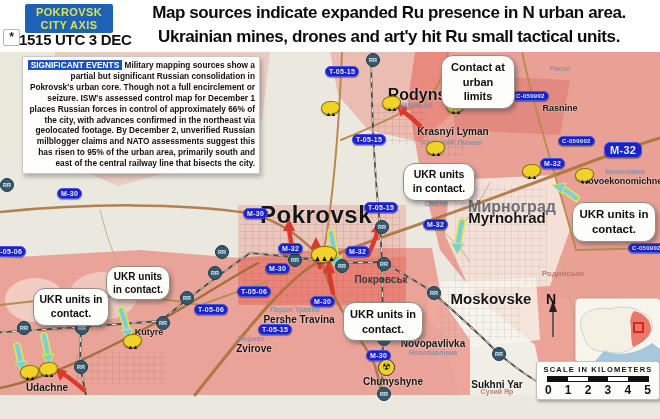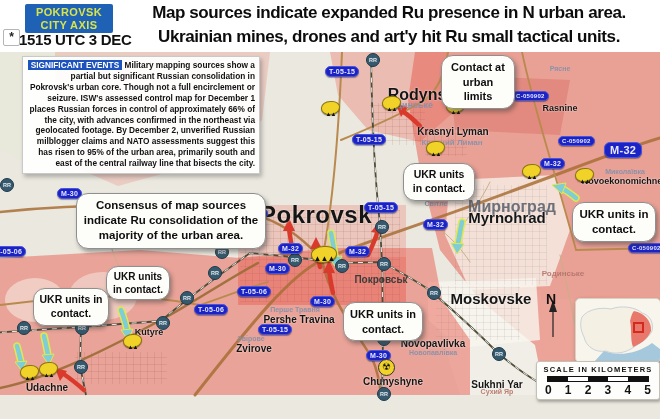--- a/index.html
+++ b/index.html
@@ -184,21 +184,20 @@
       <div>Map sources indicate expanded Ru presence in N urban area.</div>
       <div>Ukrainian mines, drones and art'y hit Ru small tactical units.</div>
     </div>
   </div>
 
   <div class="sigbox">
     <span class="sigtag">SIGNIFICANT EVENTS</span><span> Military mapping sources show a partial but significant Russian consolidation in Pokrovsk's urban core. Though not a full encirclement or seizure. ISW's assessed control map for December 1 places Russian forces in control of approximately 66% of the city, with advances confirmed in the northeast via geolocated footage. By December 2, unverified Russian milblogger claims and NATO assessments suggest this has risen to 95% of the urban area, primarily south and east of the central railway line that bisects the city.</span>
   </div>
 
   <div class="callout" style="left:441px;top:55px;width:62px;font-size:11px;">Contact at urban limits</div>
-  <div class="callout" style="left:76px;top:193px;width:178px;font-size:11.5px;">Consensus of map sources indicate Ru consolidation of the majority of the urban area.</div>
   <div class="callout" style="left:403px;top:163px;width:60px;font-size:10.5px;">UKR units in contact.</div>
   <div class="callout" style="left:572px;top:202px;width:72px;font-size:11.5px;">UKR units in contact.</div>
   <div class="callout" style="left:106px;top:266px;width:54px;font-size:10px;padding:3px 4px;">UKR units in contact.</div>
   <div class="callout" style="left:33px;top:288px;width:64px;font-size:10.5px;">UKR units in contact.</div>
   <div class="callout" style="left:343px;top:302px;width:68px;font-size:11px;">UKR units in contact.</div>
 
   <div class="pl xl" style="left:316px;top:201px;">Pokrovsk</div>
   <div class="cyr dk" style="left:381px;top:274px;">Покровськ</div>
   <div class="pl lg" style="left:426px;top:86px;">Rodynske</div>
   <div class="cyr" style="left:409px;top:100px;font-size:9px;">Родинське</div>

